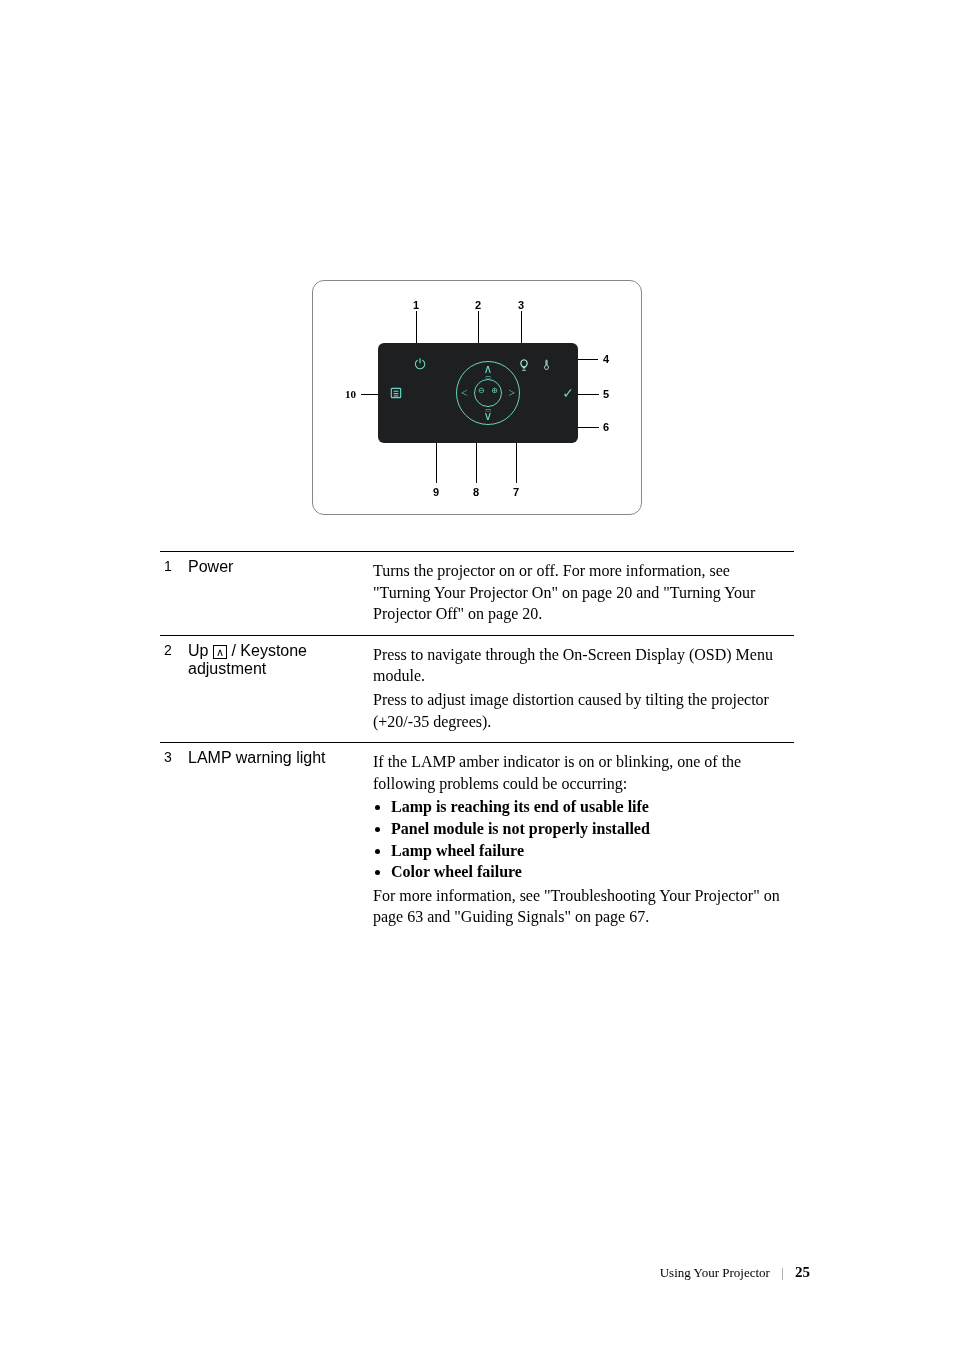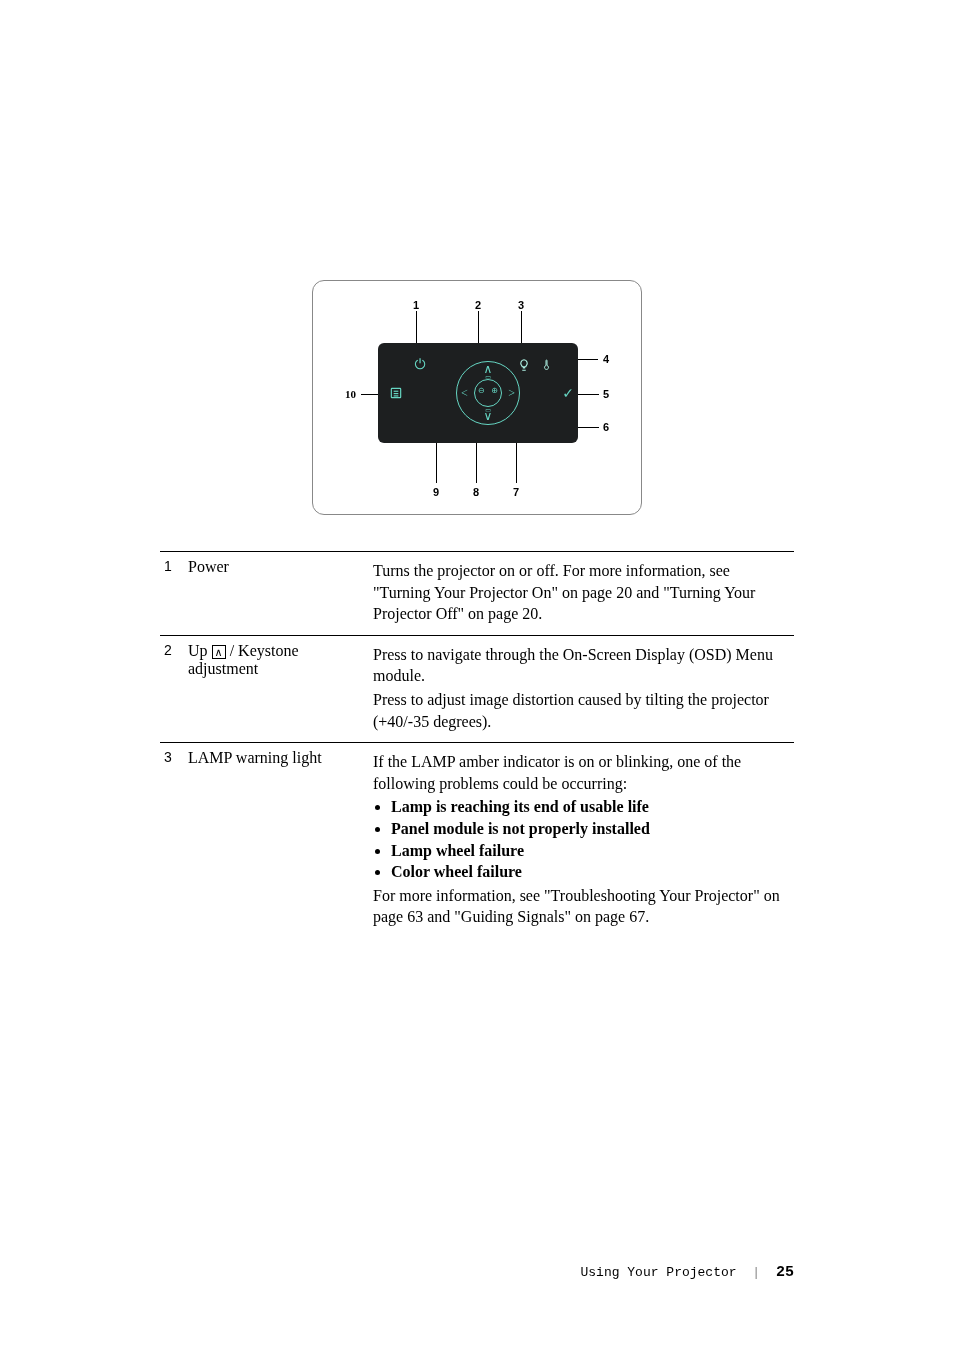--- a/index.html
+++ b/index.html
@@ -26,27 +26,27 @@
   .lead { position: absolute; background: #000; }
   .lead-v { width: 1px; }
   .lead-h { height: 1px; }
   .num { position: absolute; font-family: Arial, sans-serif; font-weight: bold; font-size: 11px; }
 
   table.desc { width: 100%; border-collapse: collapse; font-size: 16px; }
   table.desc td { vertical-align: top; padding: 6px 4px 8px 4px; }
   table.desc tr { border-top: 1px solid #000; }
   table.desc tr:first-child { border-top: 1px solid #000; }
   .col-n { width: 24px; font-family: Arial, sans-serif; font-size: 14px; }
-  .col-l { width: 185px; font-family: Liberation Serif, serif; }
+  .col-l { width: 185px; font-family: Liberation Sans, sans-serif; }
   .col-d { font-family: Georgia, serif; line-height: 1.35; margin-top: 8px; }
   .col-d ul { list-style: disc; padding-left: 18px; margin: 2px 0; font-weight: bold; }
   .col-d p { margin: 2px 0; }
   .upglyph { display: inline-block; border:1px solid #000; font-size:11px; line-height:12px; padding:0 2px; vertical-align: middle; }
 
-  .footer { position: absolute; bottom: 70px; right: 160px; font-size: 13px; font-family: Liberation Mono, monospace; }
+  .footer { position: absolute; bottom: 70px; right: 144px; font-size: 13px; font-family: Liberation Serif, serif; }
   .footer .sep { margin: 0 8px; color:#888 }
   .footer .pn { font-weight: bold; font-size: 15px; }
 </style>
 </head>
 <body>
 
 <div class="page">
 
   <div class="diagram-wrap">
     <div class="diagram">
@@ -120,21 +120,21 @@
       <td class="col-l">Power</td>
       <td class="col-d">
             <p>Turns the projector on or off. For more information, see "Turning Your Projector On" on page 20 and "Turning Your Projector Off" on page 20.</p>
           </td>
     </tr>
     <tr>
       <td class="col-n">2</td>
       <td class="col-l">Up <span class="upglyph">∧</span> / Keystone adjustment</td>
       <td class="col-d">
             <p>Press to navigate through the On-Screen Display (OSD) Menu module.</p>
-            <p>Press to adjust image distortion caused by tilting the projector (+40/-35 degrees).</p>
+            <p>Press to adjust image distortion caused by tilting the projector (+20/-35 degrees).</p>
           </td>
     </tr>
     <tr>
       <td class="col-n">3</td>
       <td class="col-l">LAMP warning light</td>
       <td class="col-d">
             <p>If the LAMP amber indicator is on or blinking, one of the following problems could be occurring:</p>
             <ul>
               <li>Lamp is reaching its end of usable life</li>
               <li>Panel module is not properly installed</li>

